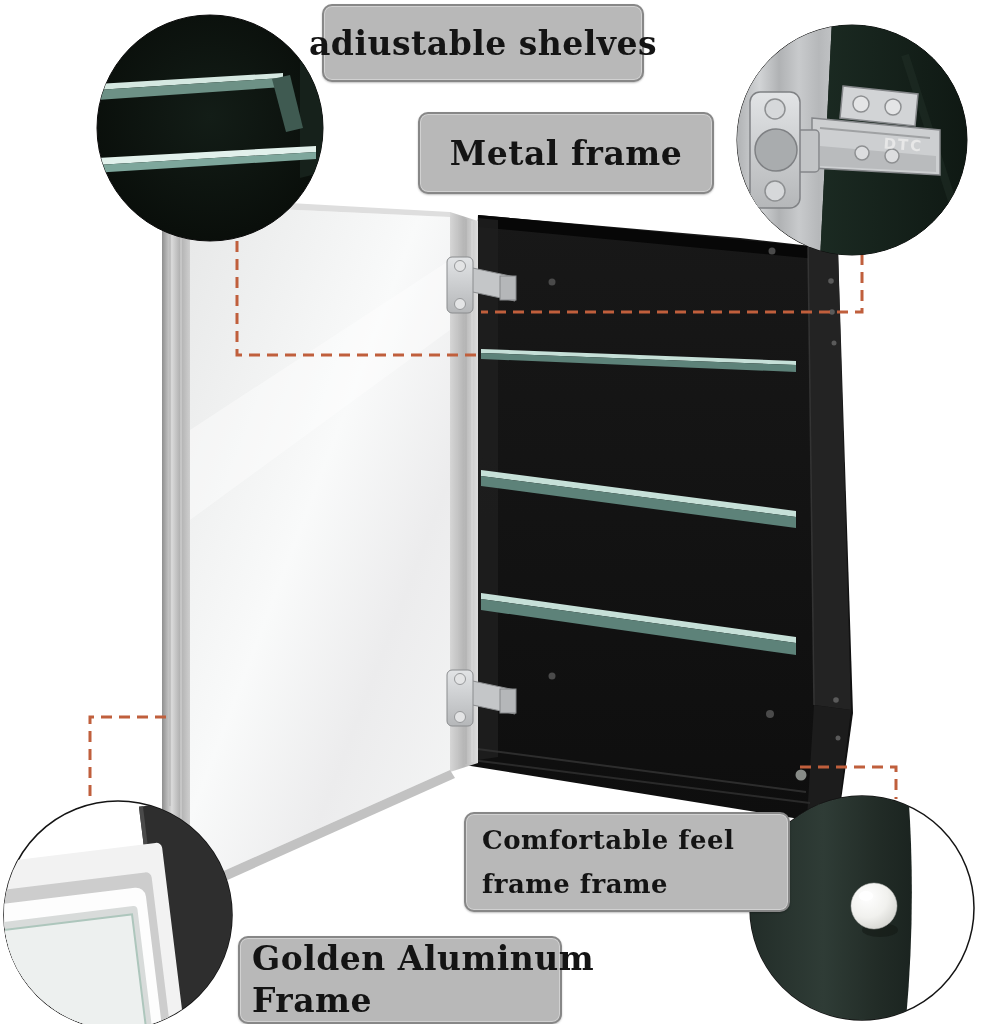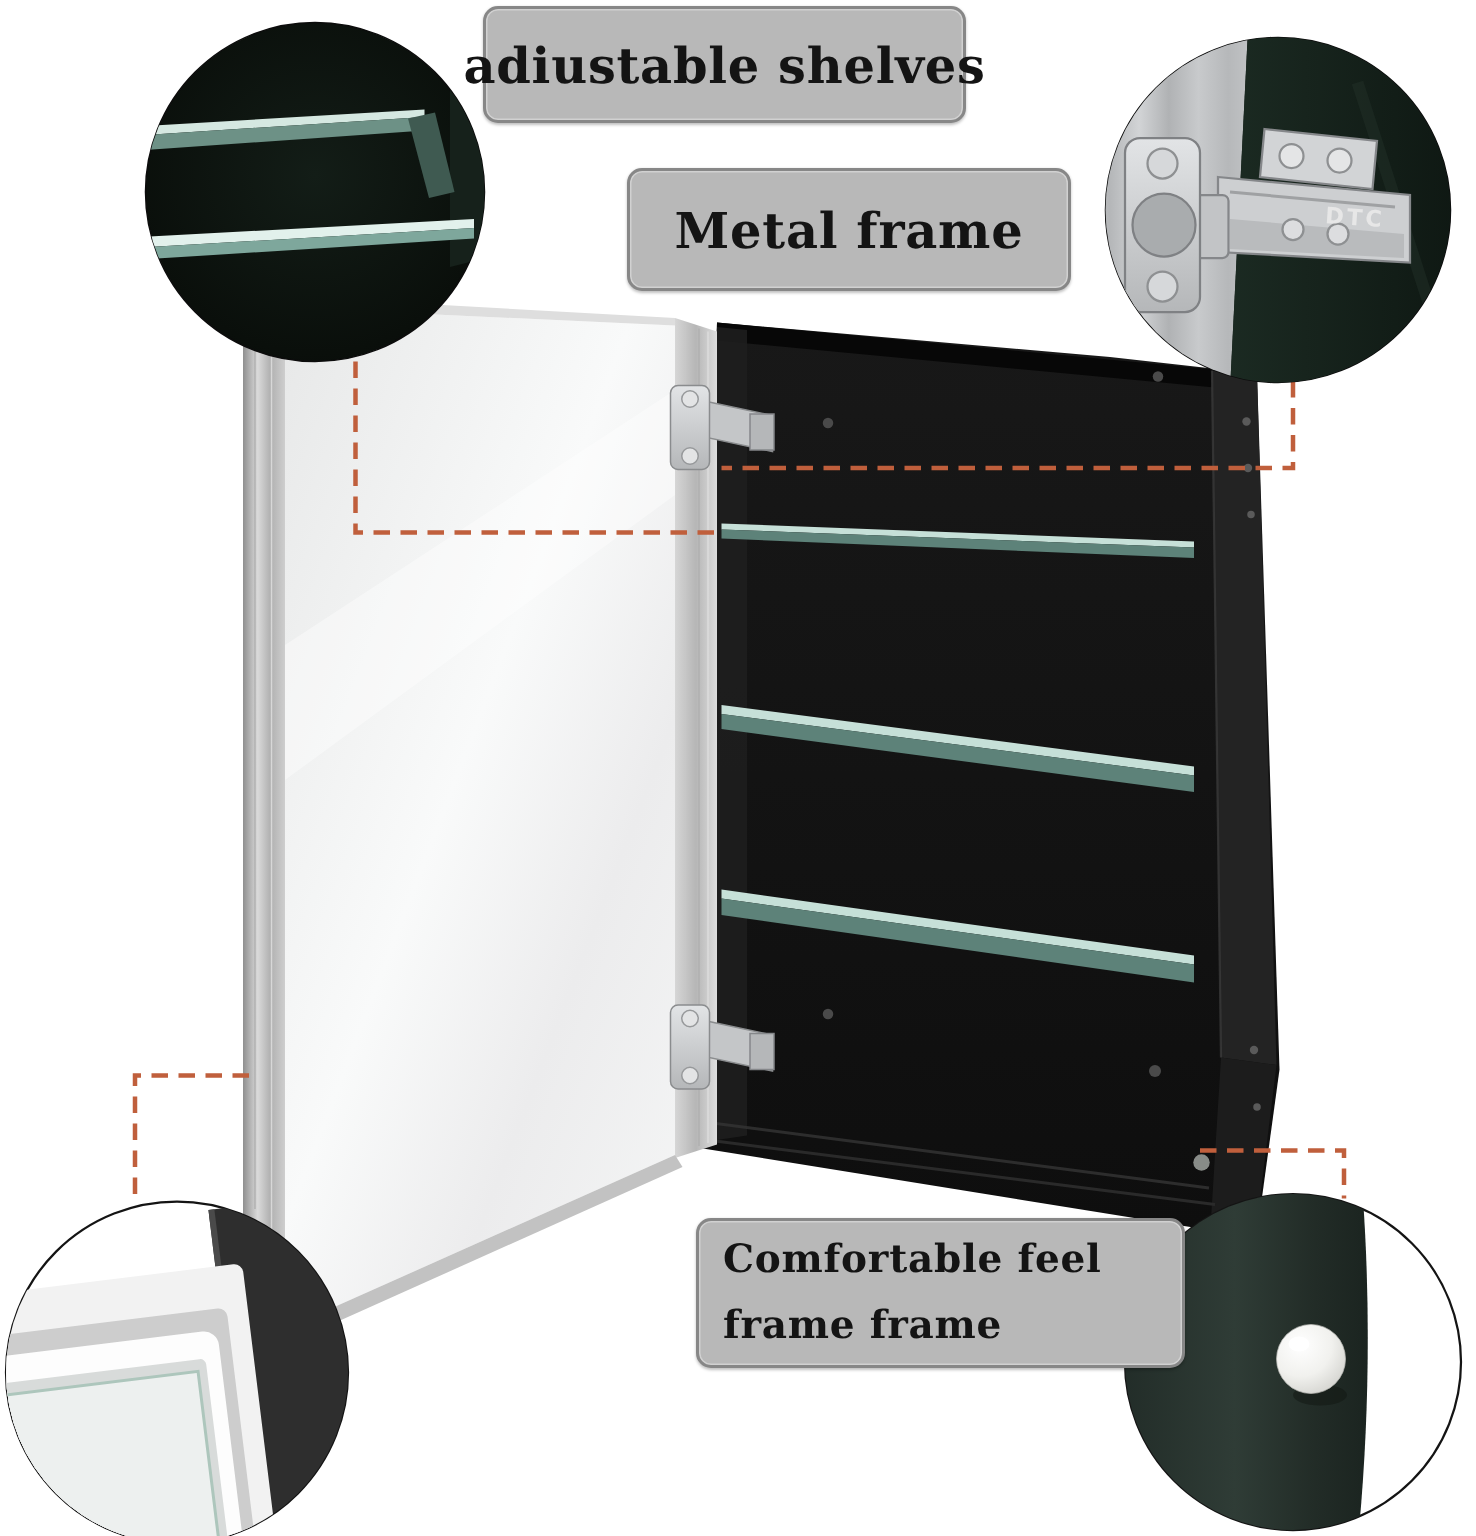--- a/index.html
+++ b/index.html
@@ -249,14 +249,18 @@
 
 <div class="label" id="label-hinges">
   <span>Metal frame</span>
 </div>
 
 <div class="label" id="label-doorframe">
   <span>Comfortable feel</span>
   <span>frame frame</span>
 </div>
 
+<div class="label" id="label-frame">
+  <span>Golden Aluminum</span>
+  <span>Frame</span>
+</div>
 
 </div>
 
 </body></html>

